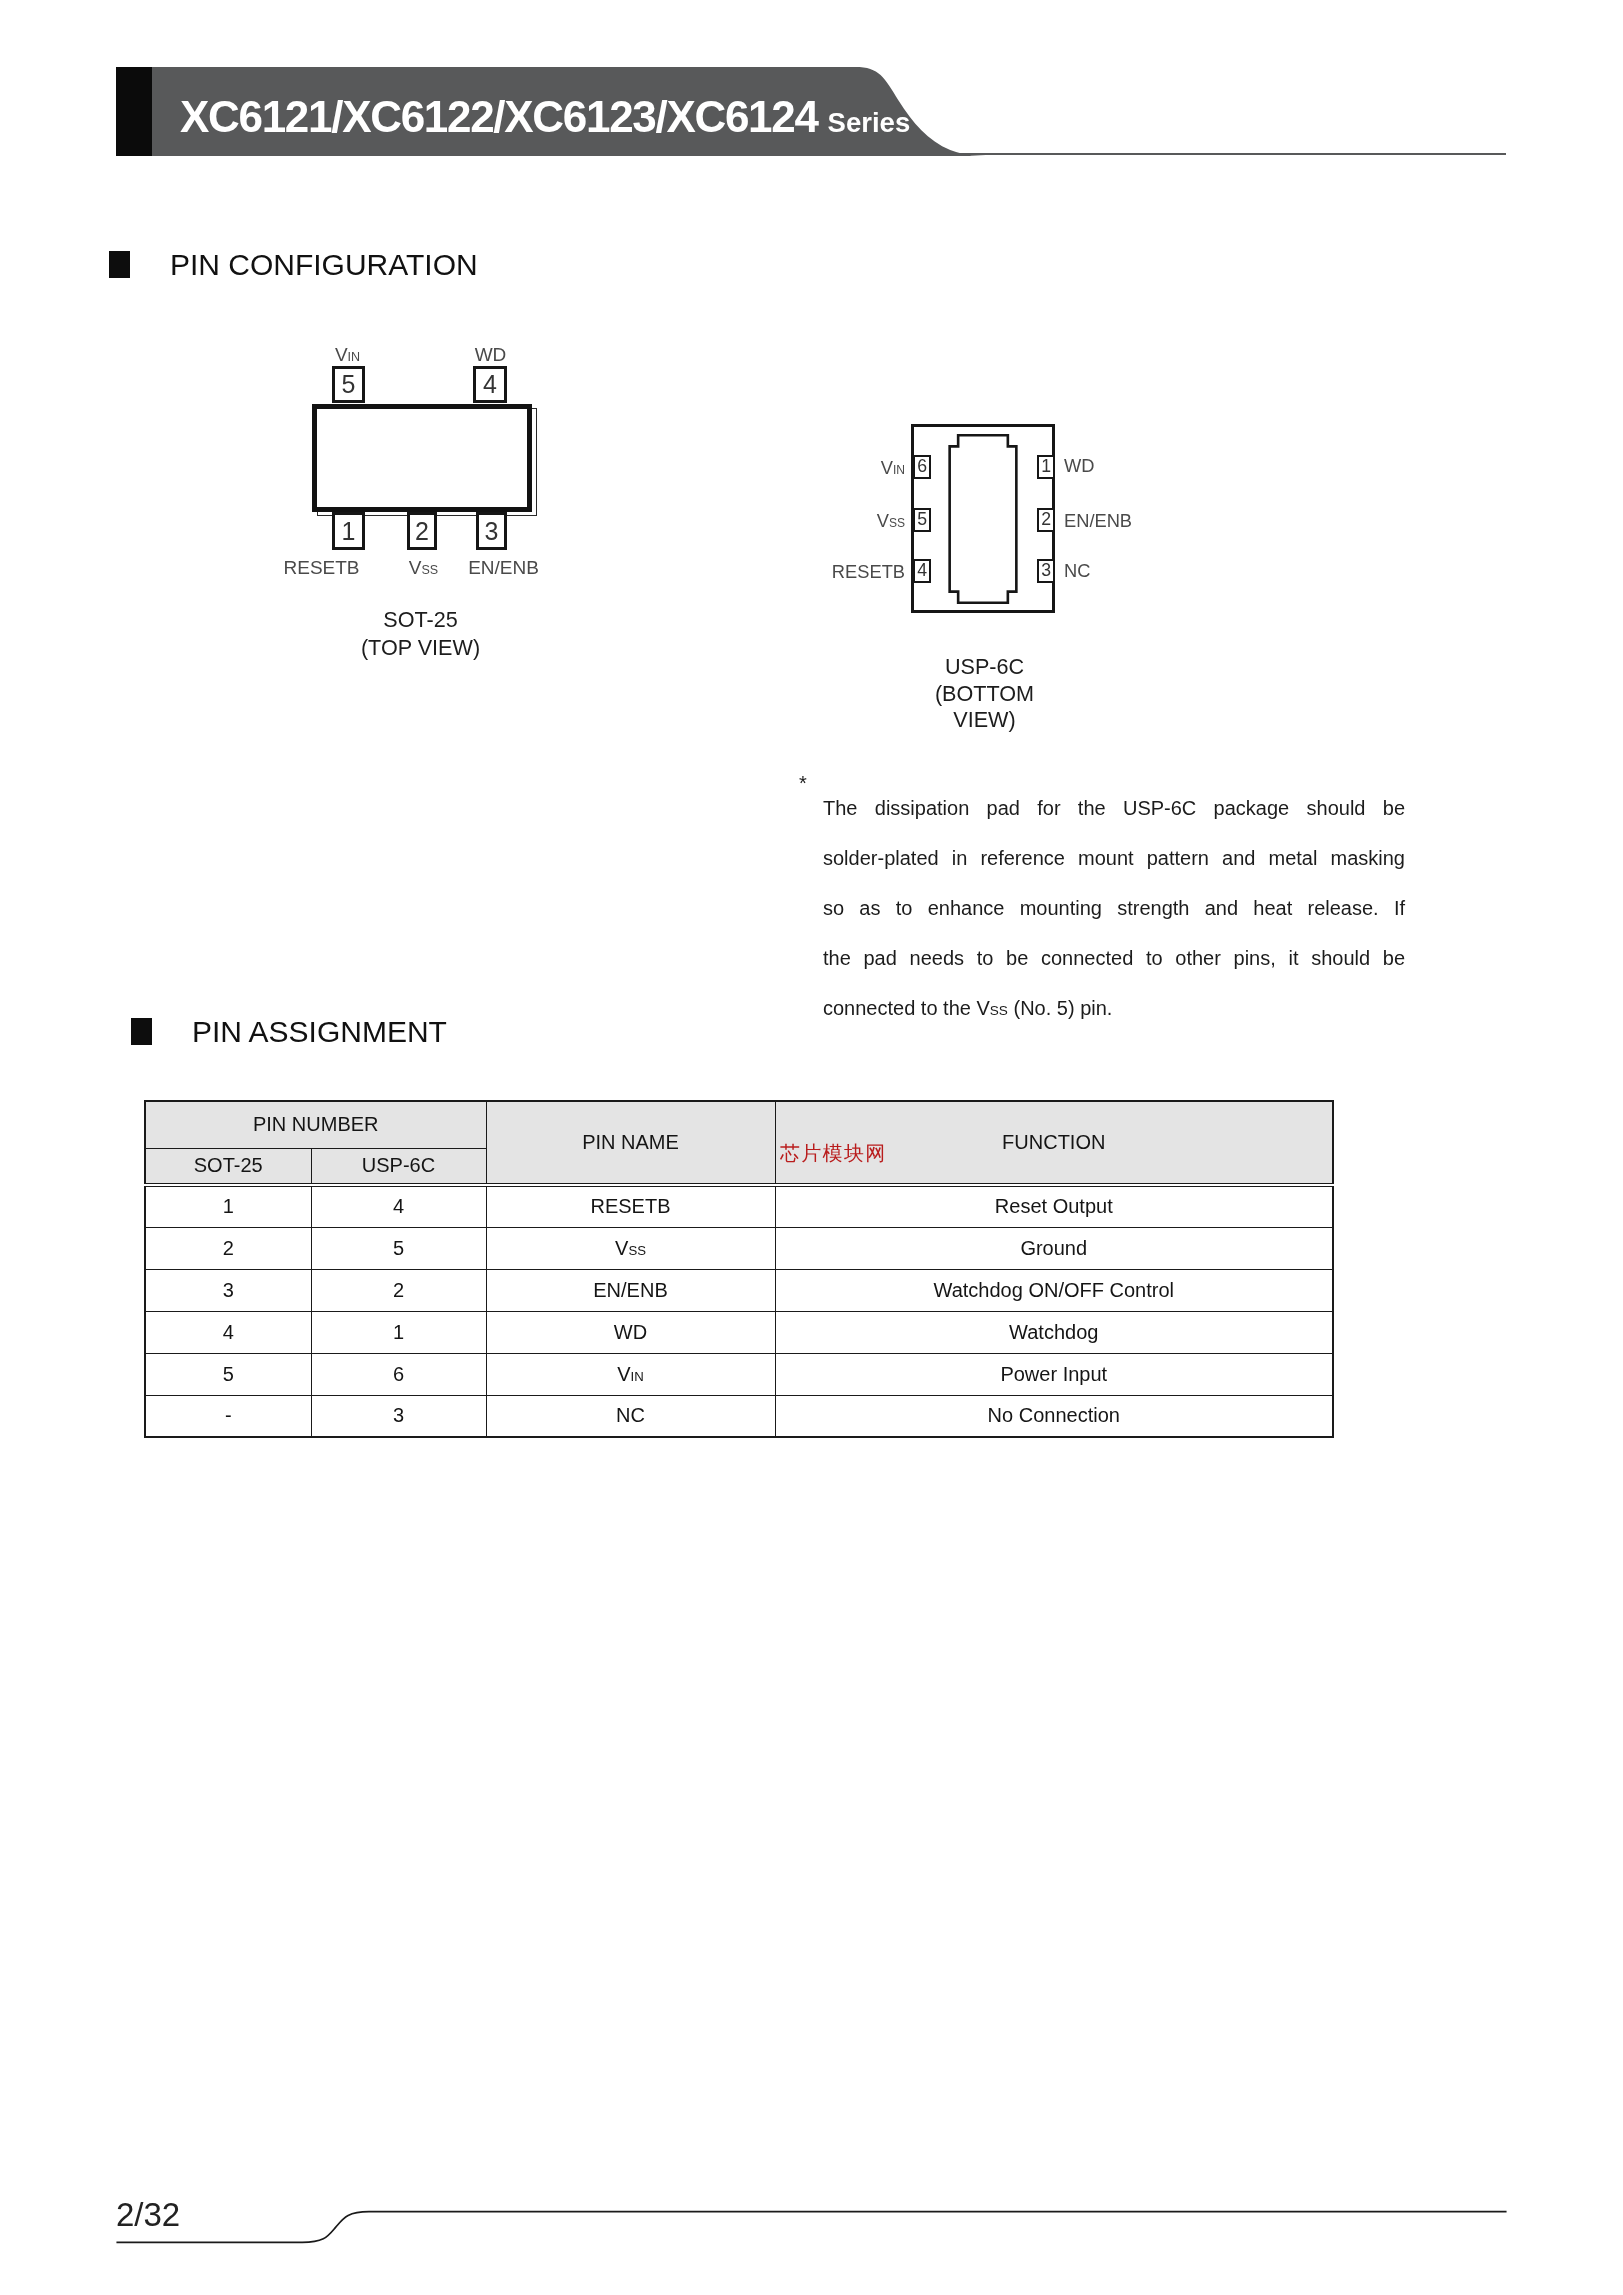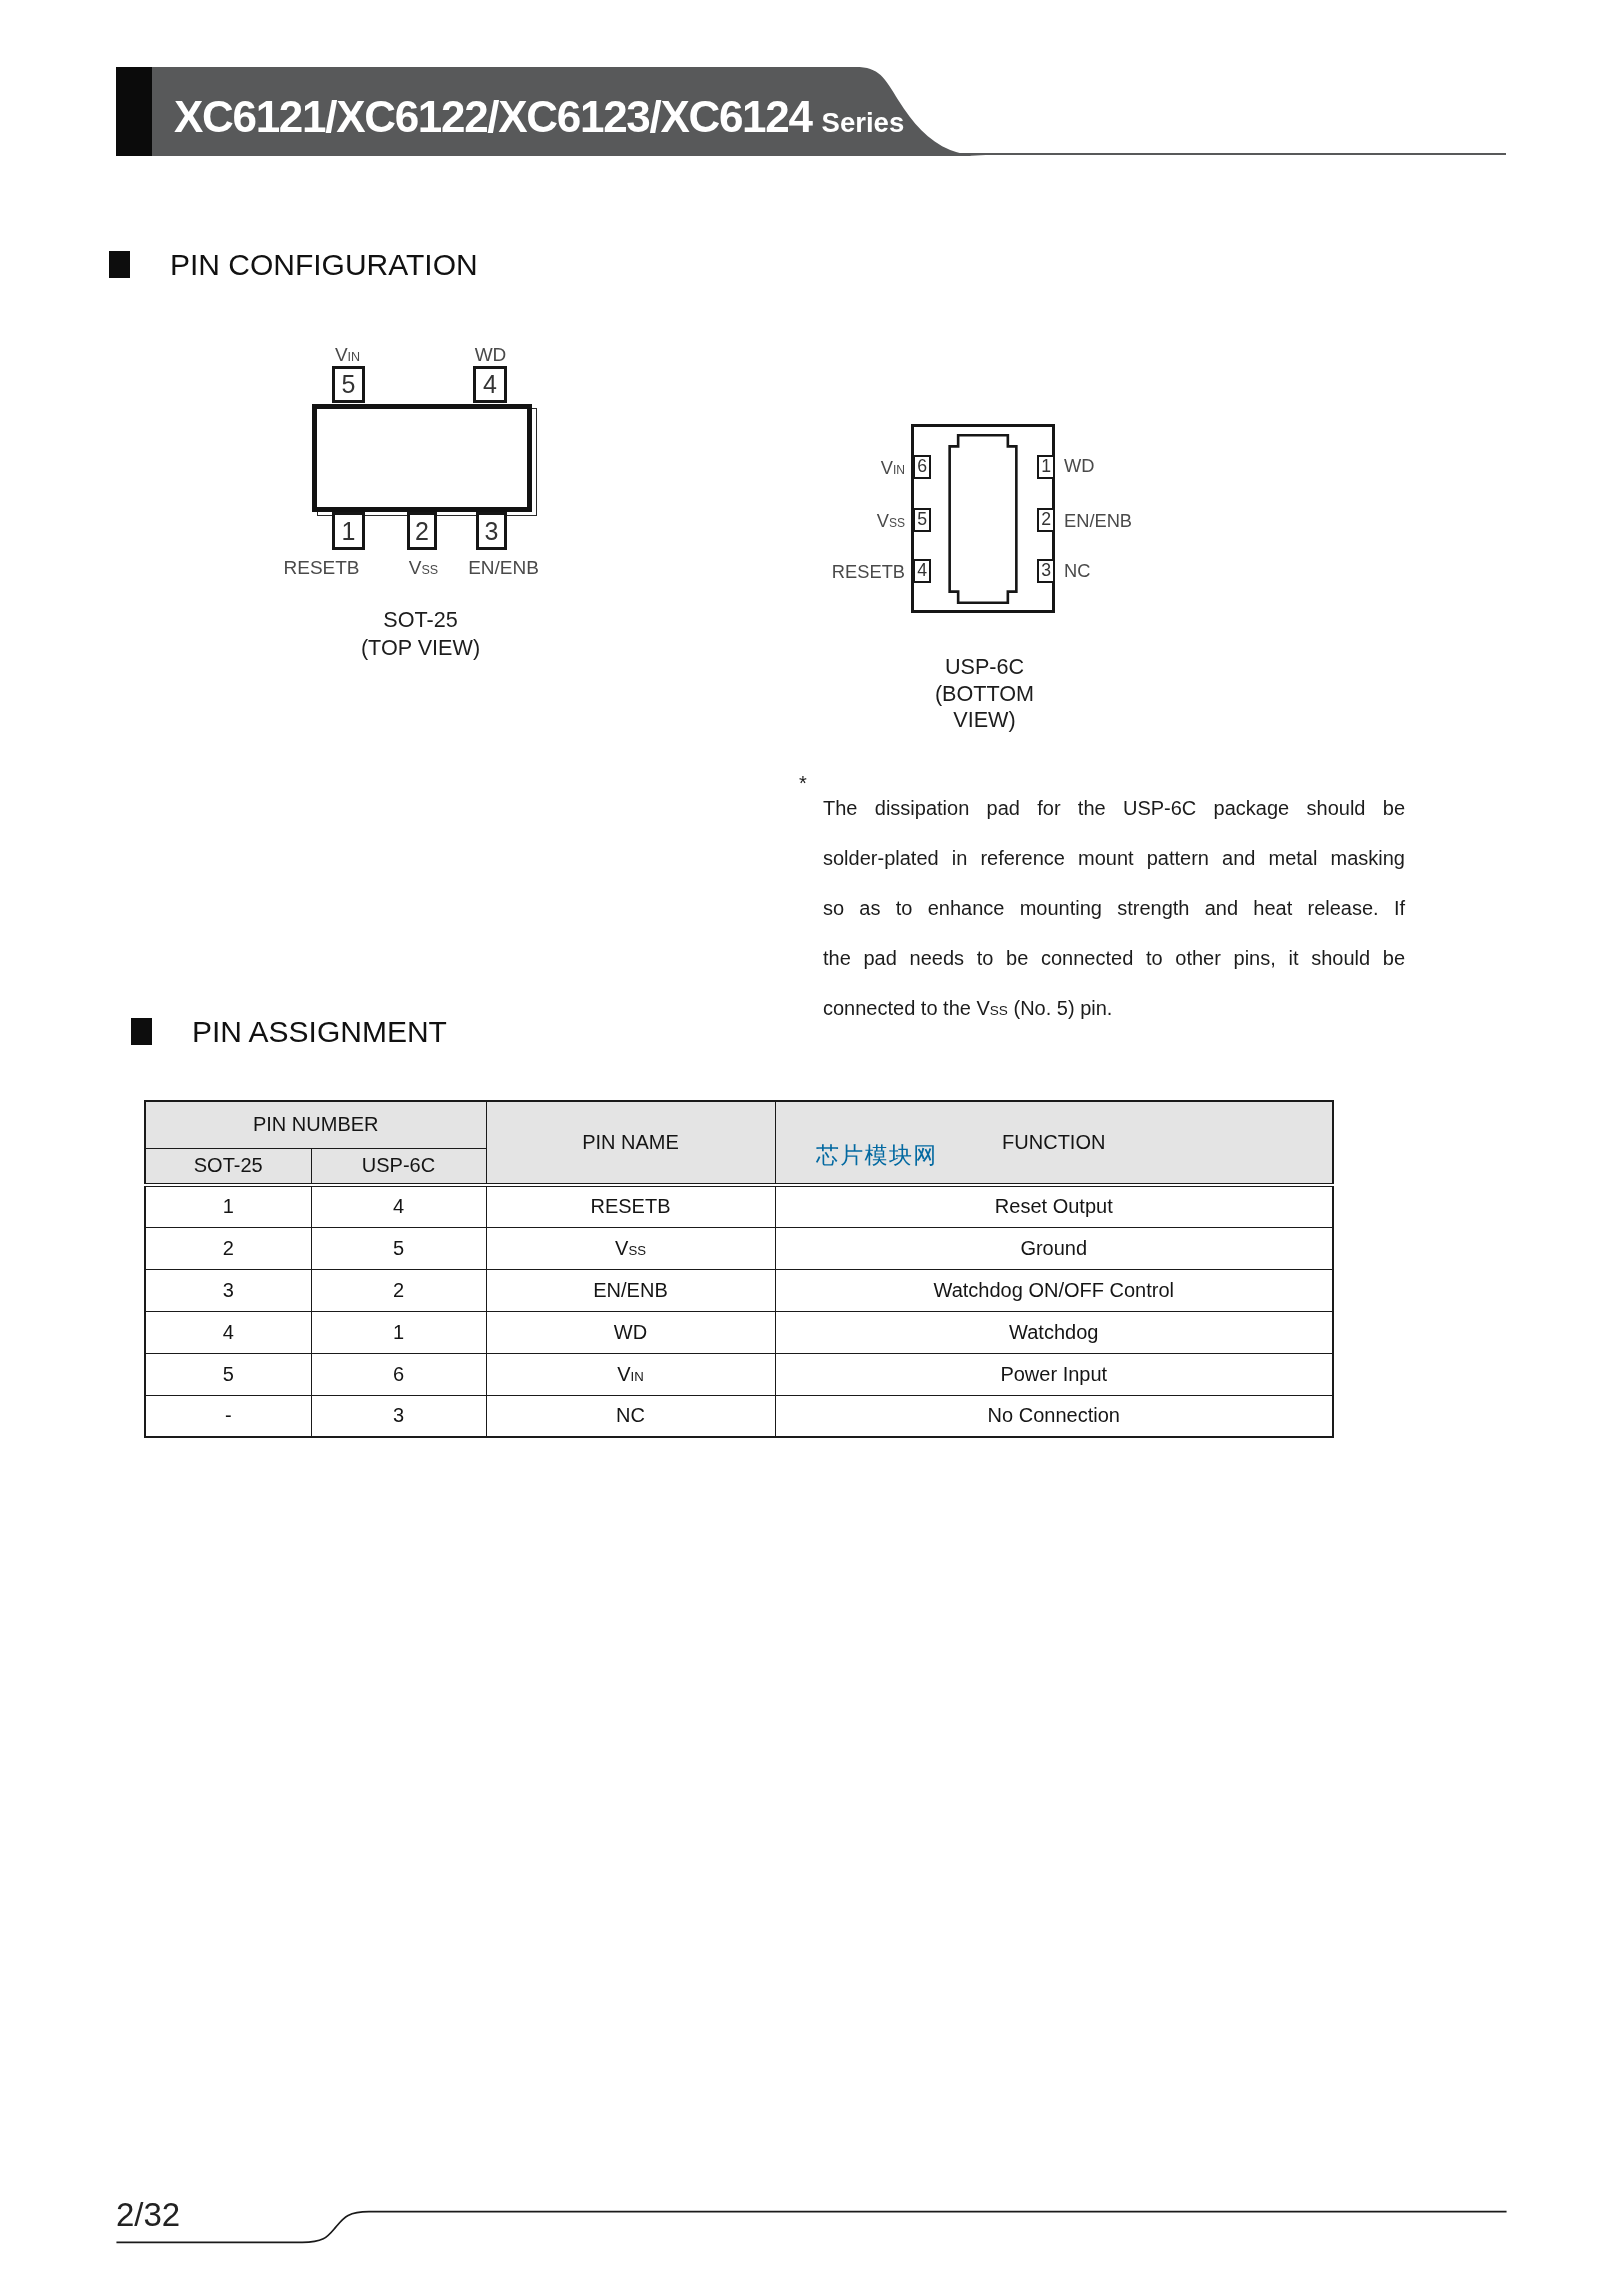--- a/index.html
+++ b/index.html
@@ -54,38 +54,38 @@
     border:1.3px solid #1a1a1a; text-align:center; vertical-align:middle;
     font-size:20px; font-weight:normal; color:#151515; overflow:hidden;
   }
   table.pin-table .hdr { background:#e4e4e4; }
   table.pin-table tr.h1 th { height:47px; }
   table.pin-table tr.h2 th { height:37px; }
   table.pin-table tbody td { height:42px; background:#fff; }
   table.pin-table { border:2px solid #1a1a1a; }
   table.pin-table .dbl { border-bottom:4.6px double #1a1a1a; }
   td .subname { font-size:0.66em; }
-  .watermark { color:#0369a1; font-size:23px; letter-spacing:1.3px; white-space:nowrap;margin-left:36px; }
+  .watermark { color:#b91c1c; font-size:20px; letter-spacing:1.3px; white-space:nowrap; }
 
   .footer-page { font-size:33px; color:#222; }
   svg { display:block; }
 </style>
 </head>
 <body>
 
 <div id="page">
 
   <div class="abs banner-line" style="left:152px; top:153px; width:1354px; height:2px;"></div>
   <div class="abs banner-black" style="left:116px; top:67px; width:37px; height:89px;"></div>
   <div class="abs" style="left:152px; top:67px; width:844px; height:89px;">
     <svg width="844" height="89" viewBox="0 0 1290 136">
       <path d="M0,0 H1075 C1112,0 1119,16 1141,51 C1163,86 1186,112 1220,127 C1245,136 1261,136 1282,136 H0 Z" fill="#58595a"></path>
     </svg>
   </div>
-  <div class="abs banner-text" style="left:174px; top:92px; height:46px;">
+  <div class="abs banner-text" style="left:180px; top:92px; height:46px;">
     <span class="banner-title">XC6121/XC6122/XC6123/XC6124</span>
     <span class="banner-series">Series</span>
   </div>
 
   <div class="abs heading" style="left:109px; top:249px; height:31px;">
     <span class="sq"></span>
     <span class="txt">PIN CONFIGURATION</span>
   </div>
 
   <div class="diag-label" style="left:308px; top:344px; width:79px; text-align:center;">

